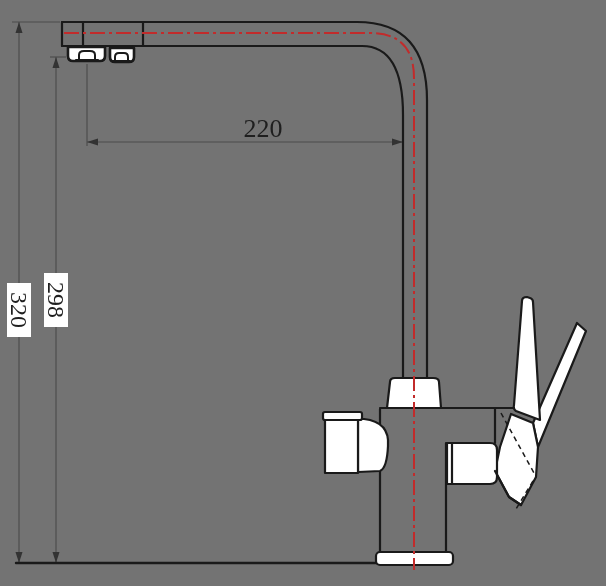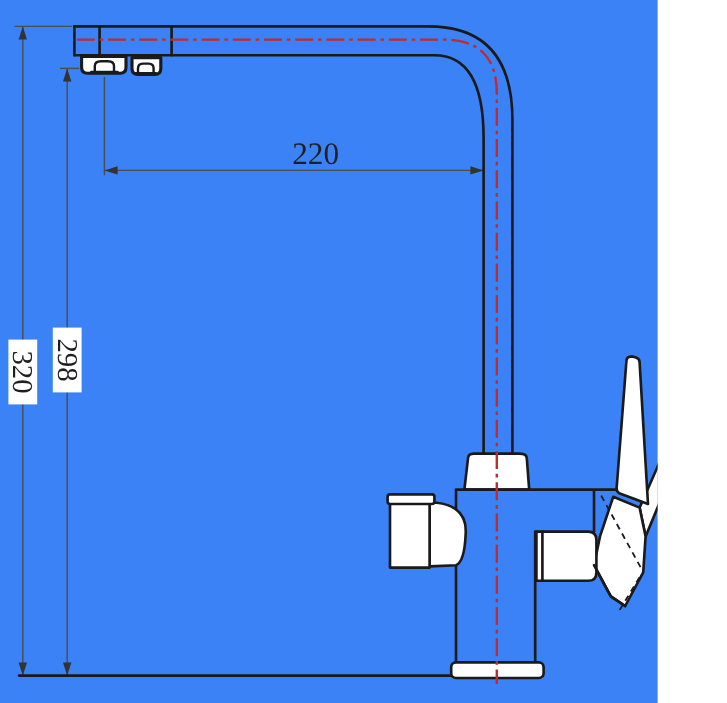--- a/index.html
+++ b/index.html
@@ -2,23 +2,23 @@
 <html><head>
 <meta charset="utf-8">
 <style>
   html, body {
     margin: 0;
     padding: 0;
     background: #ffffff;
   }
   .canvas {
     position: relative;
-    width: 548px;
+    width: 606px;
     height: 586px;
-    background: #3b82f6;
+    background: #737373;
     overflow: hidden;
     font-family: "Liberation Serif", "DejaVu Serif", serif;
   }
   svg { display: block; }
   text {
     font-family: "Liberation Serif", "DejaVu Serif", serif;
   }
   .dim-text { font-size: 26px; }
   .dim-text-vert { font-size: 24px; }
 </style>

